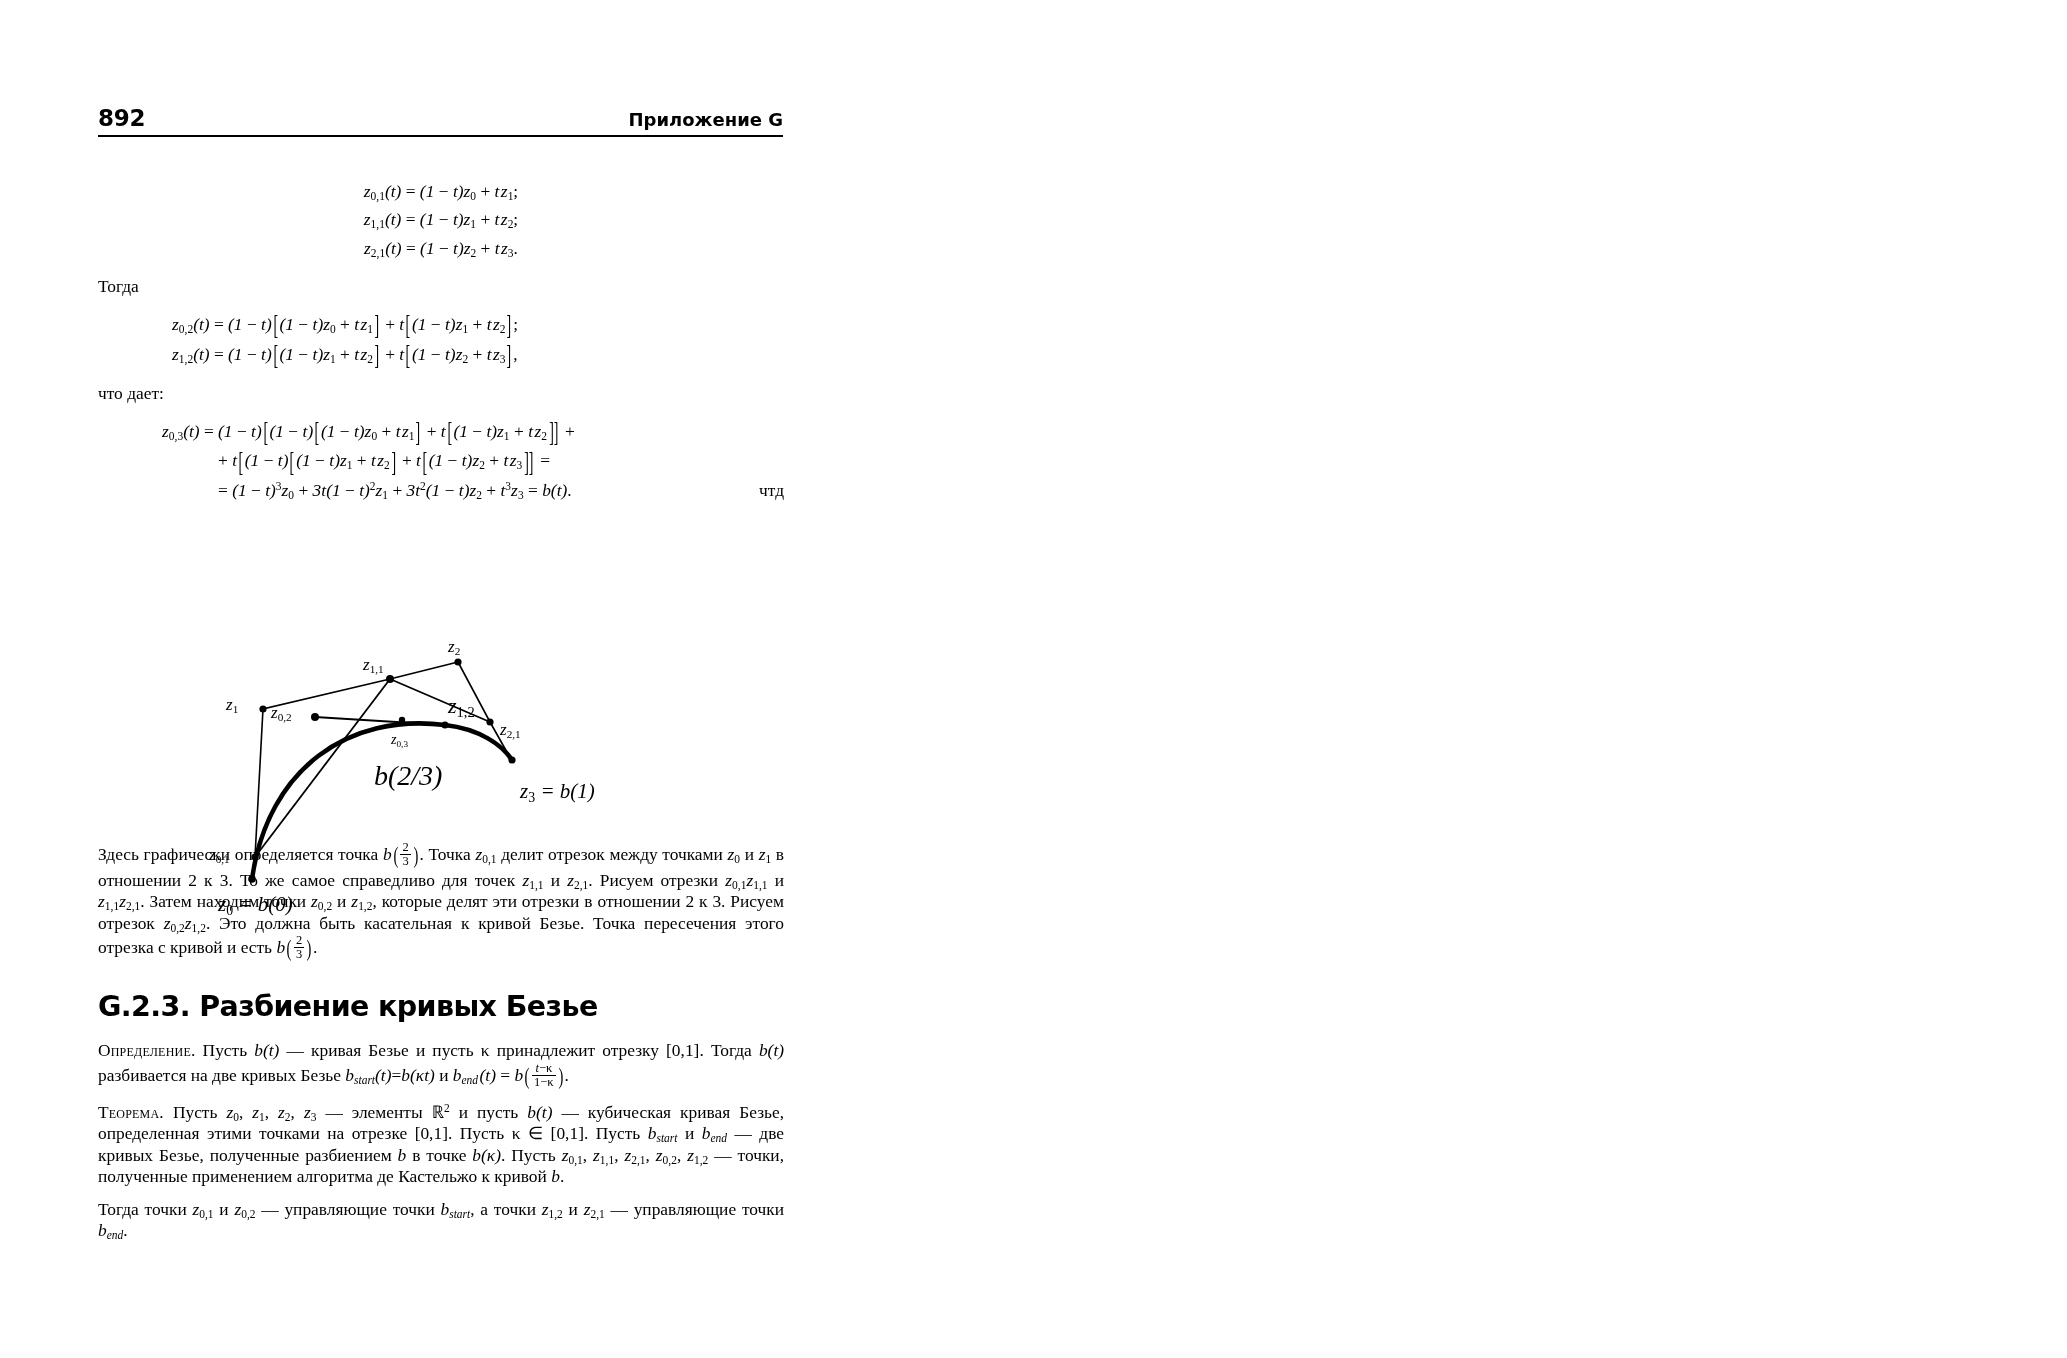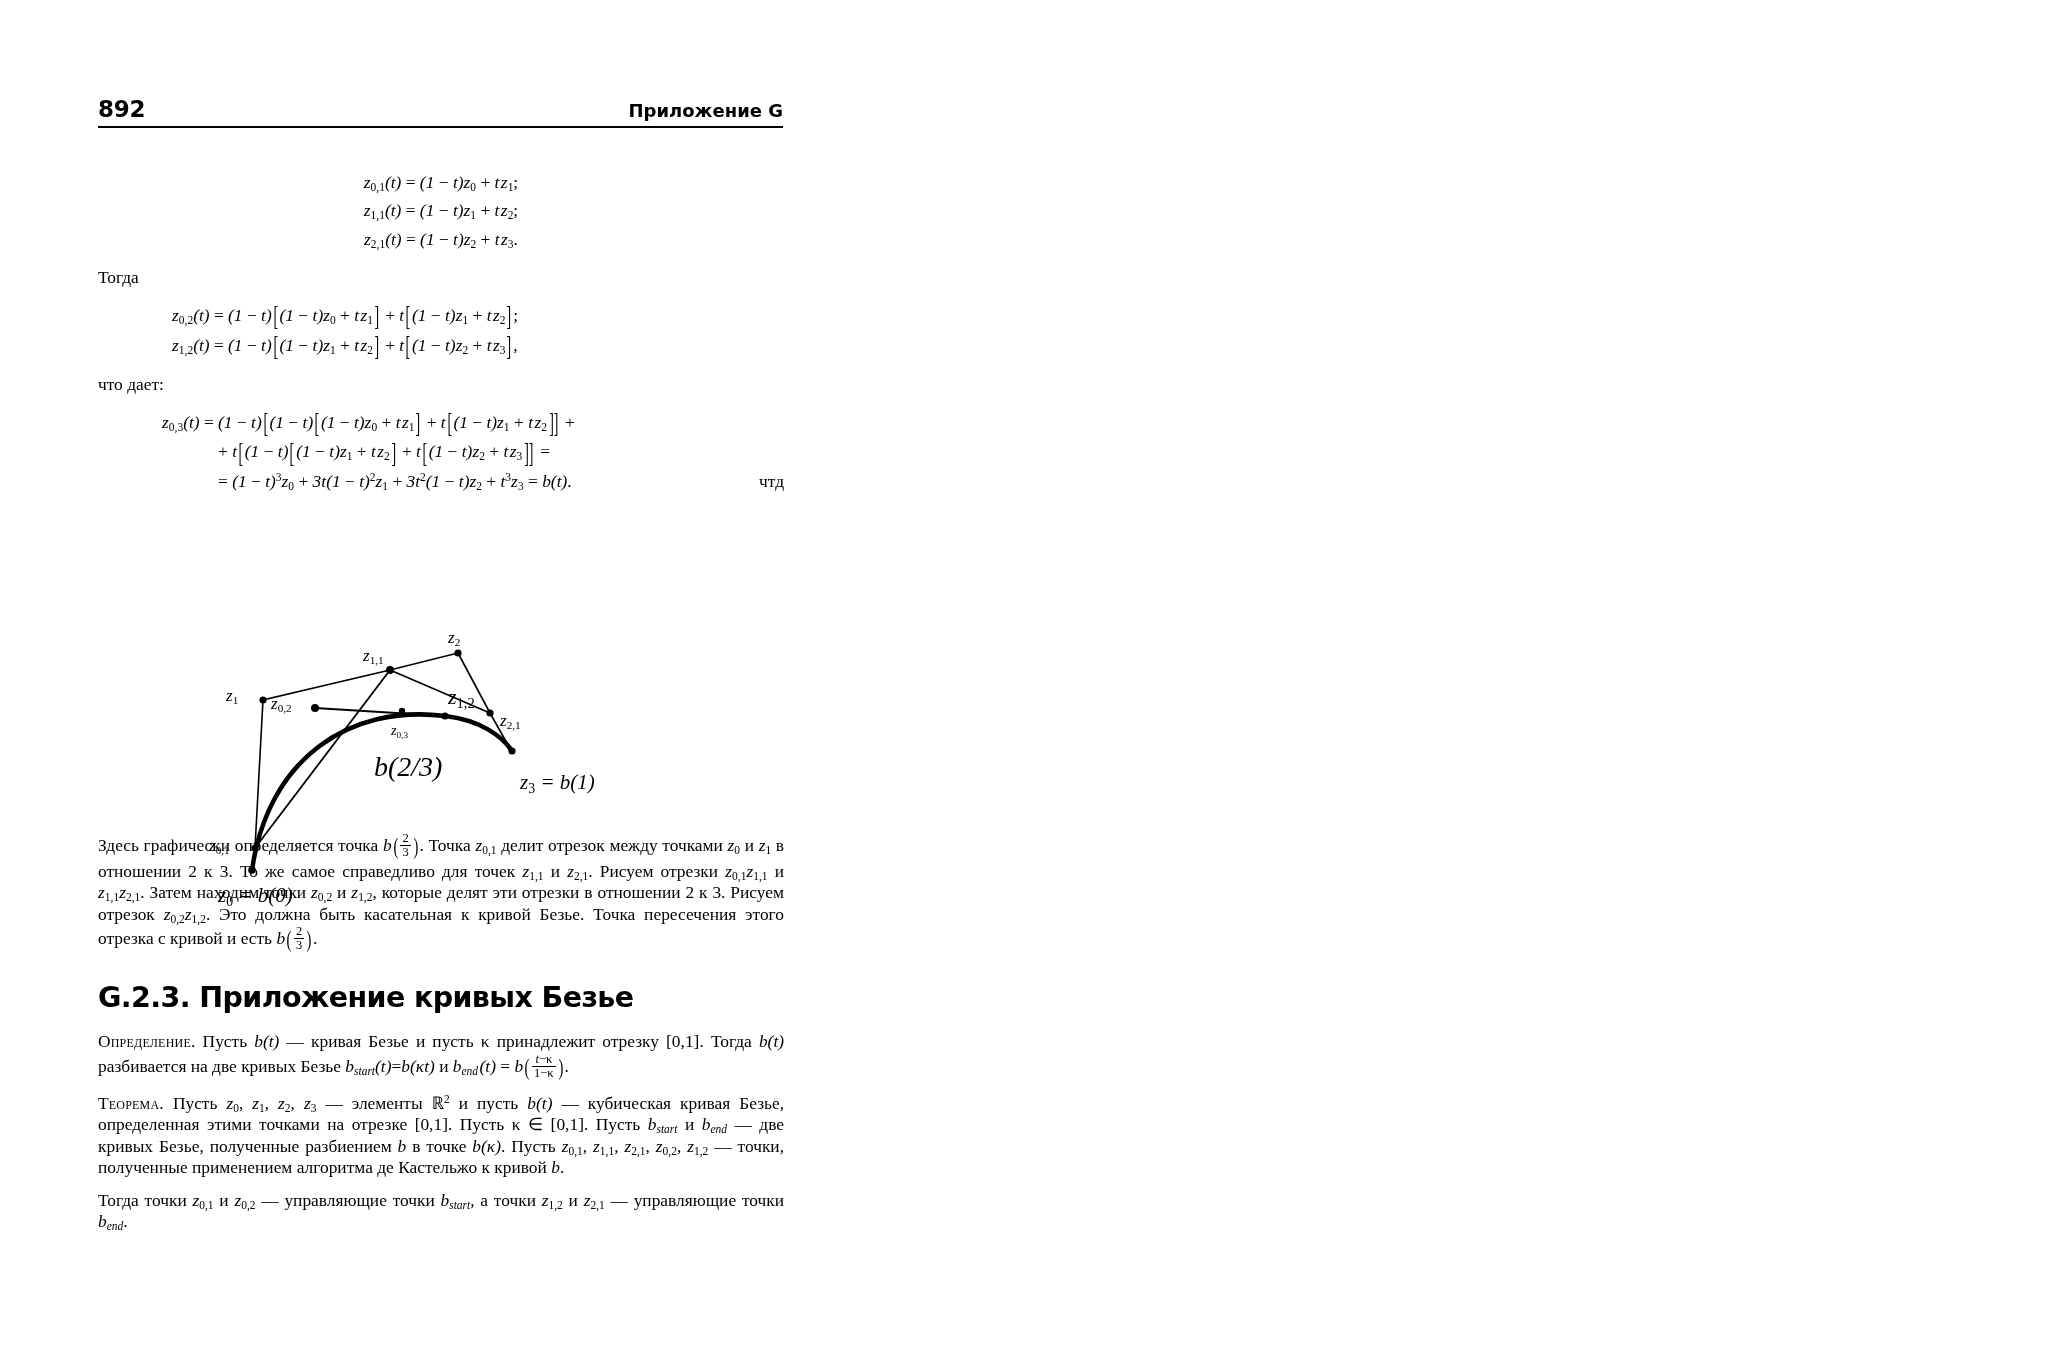--- a/index.html
+++ b/index.html
@@ -10,21 +10,21 @@
   body {
     width: 2067px;
     height: 1358px;
     font-family: "Liberation Serif", serif;
     color: #000000;
     position: relative;
     overflow: hidden;
   }
   .page {
     position: absolute;
-    top: 8px;
+    top: 17px;
     height: 1102px;
   }
   .page-left  { left: 0;    width: 1033px; }
   .page-right { left: 1034px; width: 1033px; }
 
   
   .runhead {
     position: absolute;
     top: 88px;
     height: 30px;
@@ -189,21 +189,21 @@
 
     <div style="height:322px"></div>
 
     <p class="body">
       Здесь графически определяется точка <span class="math">b<span class="bigparen">(</span><span class="frac"><span class="num">2</span><span class="den">3</span></span><span class="bigparen">)</span></span>. Точка <span class="math">z<sub>0,1</sub></span> делит отрезок между точками <span class="math">z<sub>0</sub></span>
       и <span class="math">z<sub>1</sub></span> в отношении 2 к 3. То же самое справедливо для точек <span class="math">z<sub>1,1</sub></span> и <span class="math">z<sub>2,1</sub></span>. Рисуем отрезки
       <span class="math">z<sub>0,1</sub>z<sub>1,1</sub></span> и <span class="math">z<sub>1,1</sub>z<sub>2,1</sub></span>. Затем находим точки <span class="math">z<sub>0,2</sub></span> и <span class="math">z<sub>1,2</sub></span>, которые делят эти отрезки в отношении
       2 к 3. Рисуем отрезок <span class="math">z<sub>0,2</sub>z<sub>1,2</sub></span>. Это должна быть касательная к кривой Безье. Точка пересечения этого отрезка с кривой и есть <span class="math">b<span class="bigparen">(</span><span class="frac"><span class="num">2</span><span class="den">3</span></span><span class="bigparen">)</span></span>.
     </p>
 
-    <h2 class="sect">G.2.3. Приложение кривых Безье</h2>
+    <h2 class="sect">G.2.3. Разбиение кривых Безье</h2>
 
     <p class="body">
       <span class="smallcaps">Определение.</span> Пусть <span class="math"><i>b</i>(<i>t</i>)</span> — кривая Безье и пусть κ принадлежит отрезку [0,1]. Тогда
       <span class="math"><i>b</i>(<i>t</i>)</span> разбивается на две кривых Безье <span class="math"><i>b</i><sub><i>start</i></sub>(<i>t</i>)<span class="up">=</span><i>b</i>(κ<i>t</i>)</span> и <span class="math"><i>b</i><sub><i>end</i></sub> (<i>t</i>) <span class="up">=</span> <i>b</i><span class="bigparen">(</span><span class="frac"><span class="num"><i>t</i>−κ</span><span class="den">1−κ</span></span><span class="bigparen">)</span></span>.
     </p>
 
     <p class="body">
       <span class="smallcaps">Теорема.</span> Пусть <span class="math">z<sub>0</sub></span>, <span class="math">z<sub>1</sub></span>, <span class="math">z<sub>2</sub></span>, <span class="math">z<sub>3</sub></span> — элементы <span style="font-style:normal">ℝ<sup>2</sup></span> и пусть <span class="math"><i>b</i>(<i>t</i>)</span> — кубическая кривая Безье, определенная этими точками на отрезке [0,1]. Пусть κ ∈ [0,1]. Пусть <span class="math"><i>b</i><sub><i>start</i></sub></span> и <span class="math"><i>b</i><sub><i>end</i></sub></span> — две кривых Безье, полученные разбиением <span class="math"><i>b</i></span> в точке <span class="math"><i>b</i>(κ)</span>. Пусть <span class="math">z<sub>0,1</sub></span>, <span class="math">z<sub>1,1</sub></span>, <span class="math">z<sub>2,1</sub></span>, <span class="math">z<sub>0,2</sub></span>, <span class="math">z<sub>1,2</sub></span> — точки, полученные применением алгоритма де Кастельжо к кривой <span class="math"><i>b</i></span>.
     </p>
 

